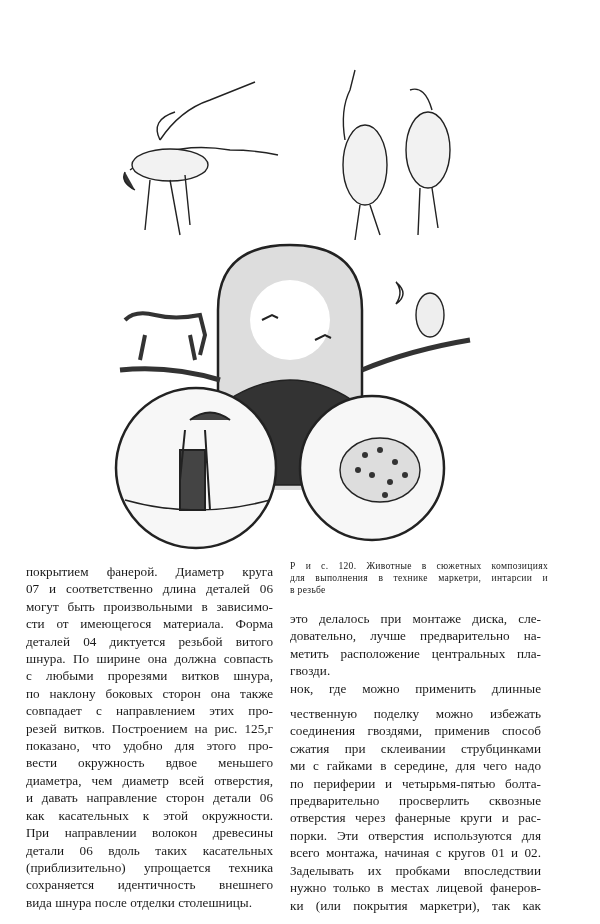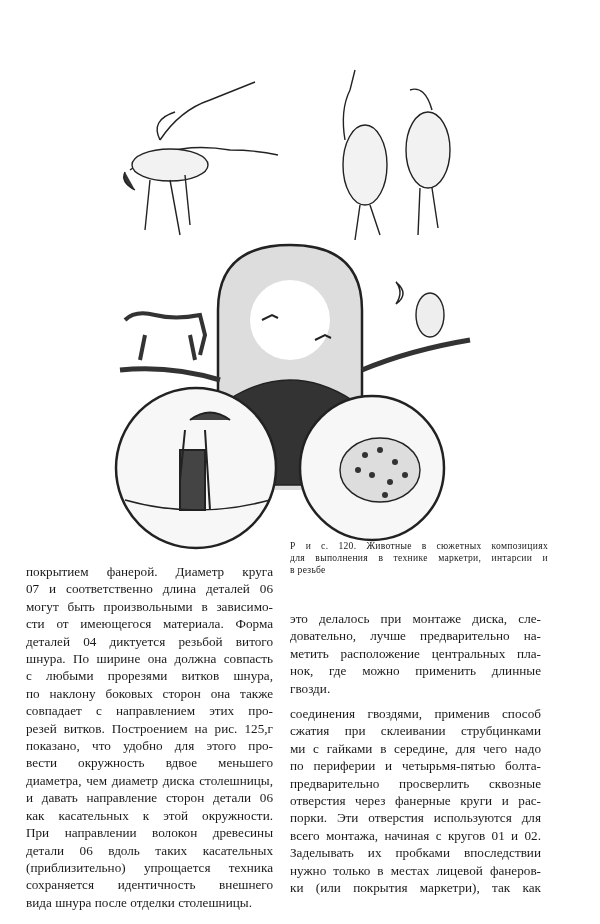--- a/index.html
+++ b/index.html
@@ -1,21 +1,21 @@
 <!DOCTYPE html>
 <html><head>
 <meta charset="utf-8">
 <style>
   html, body { margin:0; padding:0; background:#ffffff; }
   body { width:600px; height:924px; position:relative; overflow:hidden; color:#1a1a1a; font-family:"Liberation Serif", serif; }
   .illus { position:absolute; left:0; top:0; width:600px; height:550px; }
   .col { position:absolute; font-size:13.2px; line-height:17.4px; text-align:justify; }
   .col-left { left:26px; top:563px; width:247px; }
   .col-right { left:290px; top:610px; width:251px; }
-  .caption { position:absolute; left:290px; top:540px; width:258px; font-family:"Liberation Sans", sans-serif; font-size:9.6px; line-height:12px; letter-spacing:0.3px; color:#222; }
+  .caption { position:absolute; left:290px; top:560px; width:258px; font-family:"Liberation Sans", sans-serif; font-size:9.6px; line-height:12px; letter-spacing:0.3px; color:#222; }
   .line { display:block; white-space:nowrap; text-align-last:justify;font-family:Liberation Serif, serif; }
   .line.last { text-align-last:left; }
   .indent { text-indent:22px; }
   .gap { height:8px; }
 </style>
 </head>
 <body>
 
 <svg class="illus" viewBox="0 0 600 550" xmlns="http://www.w3.org/2000/svg">
   <g fill="none" stroke="#222" stroke-width="1.4">
@@ -81,38 +81,39 @@
   <span class="line">могут быть произвольными в зависимо-</span>
   <span class="line">сти от имеющегося материала. Форма</span>
   <span class="line">деталей 04 диктуется резьбой витого</span>
   <span class="line">шнура. По ширине она должна совпасть</span>
   <span class="line">с любыми прорезями витков шнура,</span>
   <span class="line">по наклону боковых сторон она также</span>
   <span class="line">совпадает с направлением этих про-</span>
   <span class="line">резей витков. Построением на рис. 125,г</span>
   <span class="line">показано, что удобно для этого про-</span>
   <span class="line">вести окружность вдвое меньшего</span>
-  <span class="line">диаметра, чем диаметр диска столешницы,</span>
+  <span class="line">диаметра, чем диаметр всей отверстия,</span>
   <span class="line">и давать направление сторон детали 06</span>
   <span class="line">как касательных к этой окружности.</span>
   <span class="line">При направлении волокон древесины</span>
   <span class="line">детали 06 вдоль таких касательных</span>
   <span class="line">(приблизительно) упрощается техника</span>
   <span class="line">сохраняется идентичность внешнего</span>
   <span class="line last">вида шнура после отделки столешницы.</span>
 
 </div>
 
 <div class="col col-right">
   <span class="line">это делалось при монтаже диска, сле-</span>
   <span class="line">довательно, лучше предварительно на-</span>
   <span class="line">метить расположение центральных пла-</span>
+  <span class="line last">гвозди.</span>
   <span class="line">нок, где можно применить длинные</span>
-  <span class="line last">гвозди.</span>
   <div class="gap"></div>
+  <span class="line">чественную поделку можно избежать</span>
   <span class="line">соединения гвоздями, применив способ</span>
   <span class="line">сжатия при склеивании струбцинками</span>
   <span class="line">ми с гайками в середине, для чего надо</span>
   <span class="line">по периферии и четырьмя-пятью болта-</span>
   <span class="line">предварительно просверлить сквозные</span>
   <span class="line">отверстия через фанерные круги и рас-</span>
   <span class="line">порки. Эти отверстия используются для</span>
   <span class="line">всего монтажа, начиная с кругов 01 и 02.</span>
   <span class="line">Заделывать их пробками впоследствии</span>
   <span class="line">нужно только в местах лицевой фанеров-</span>

